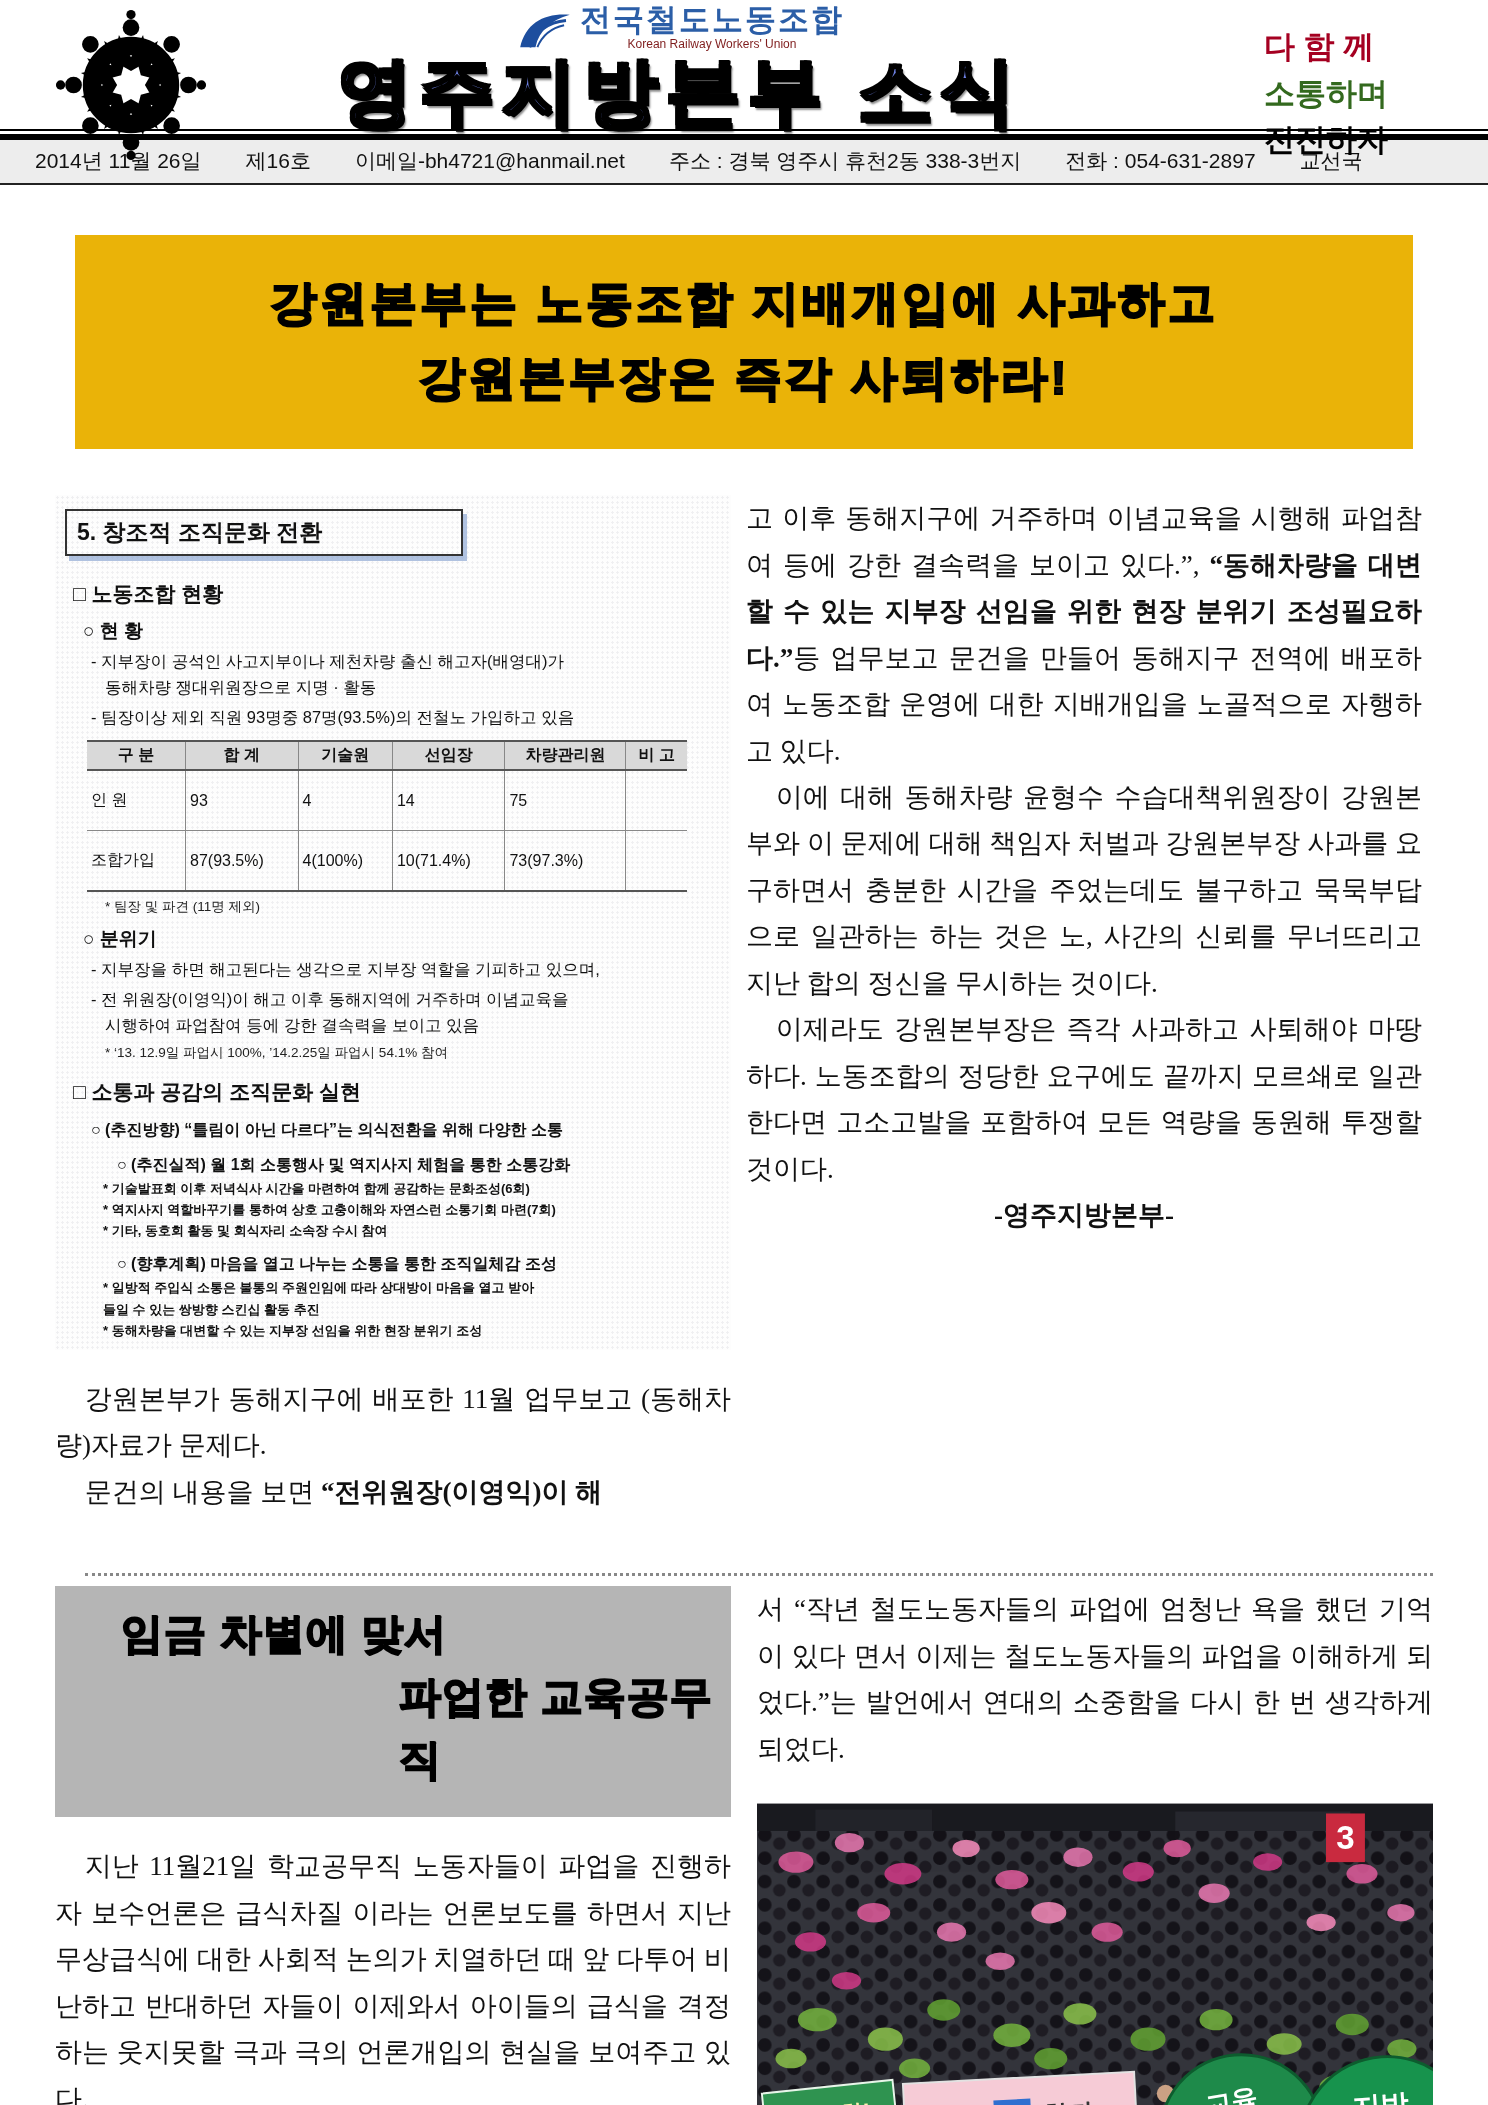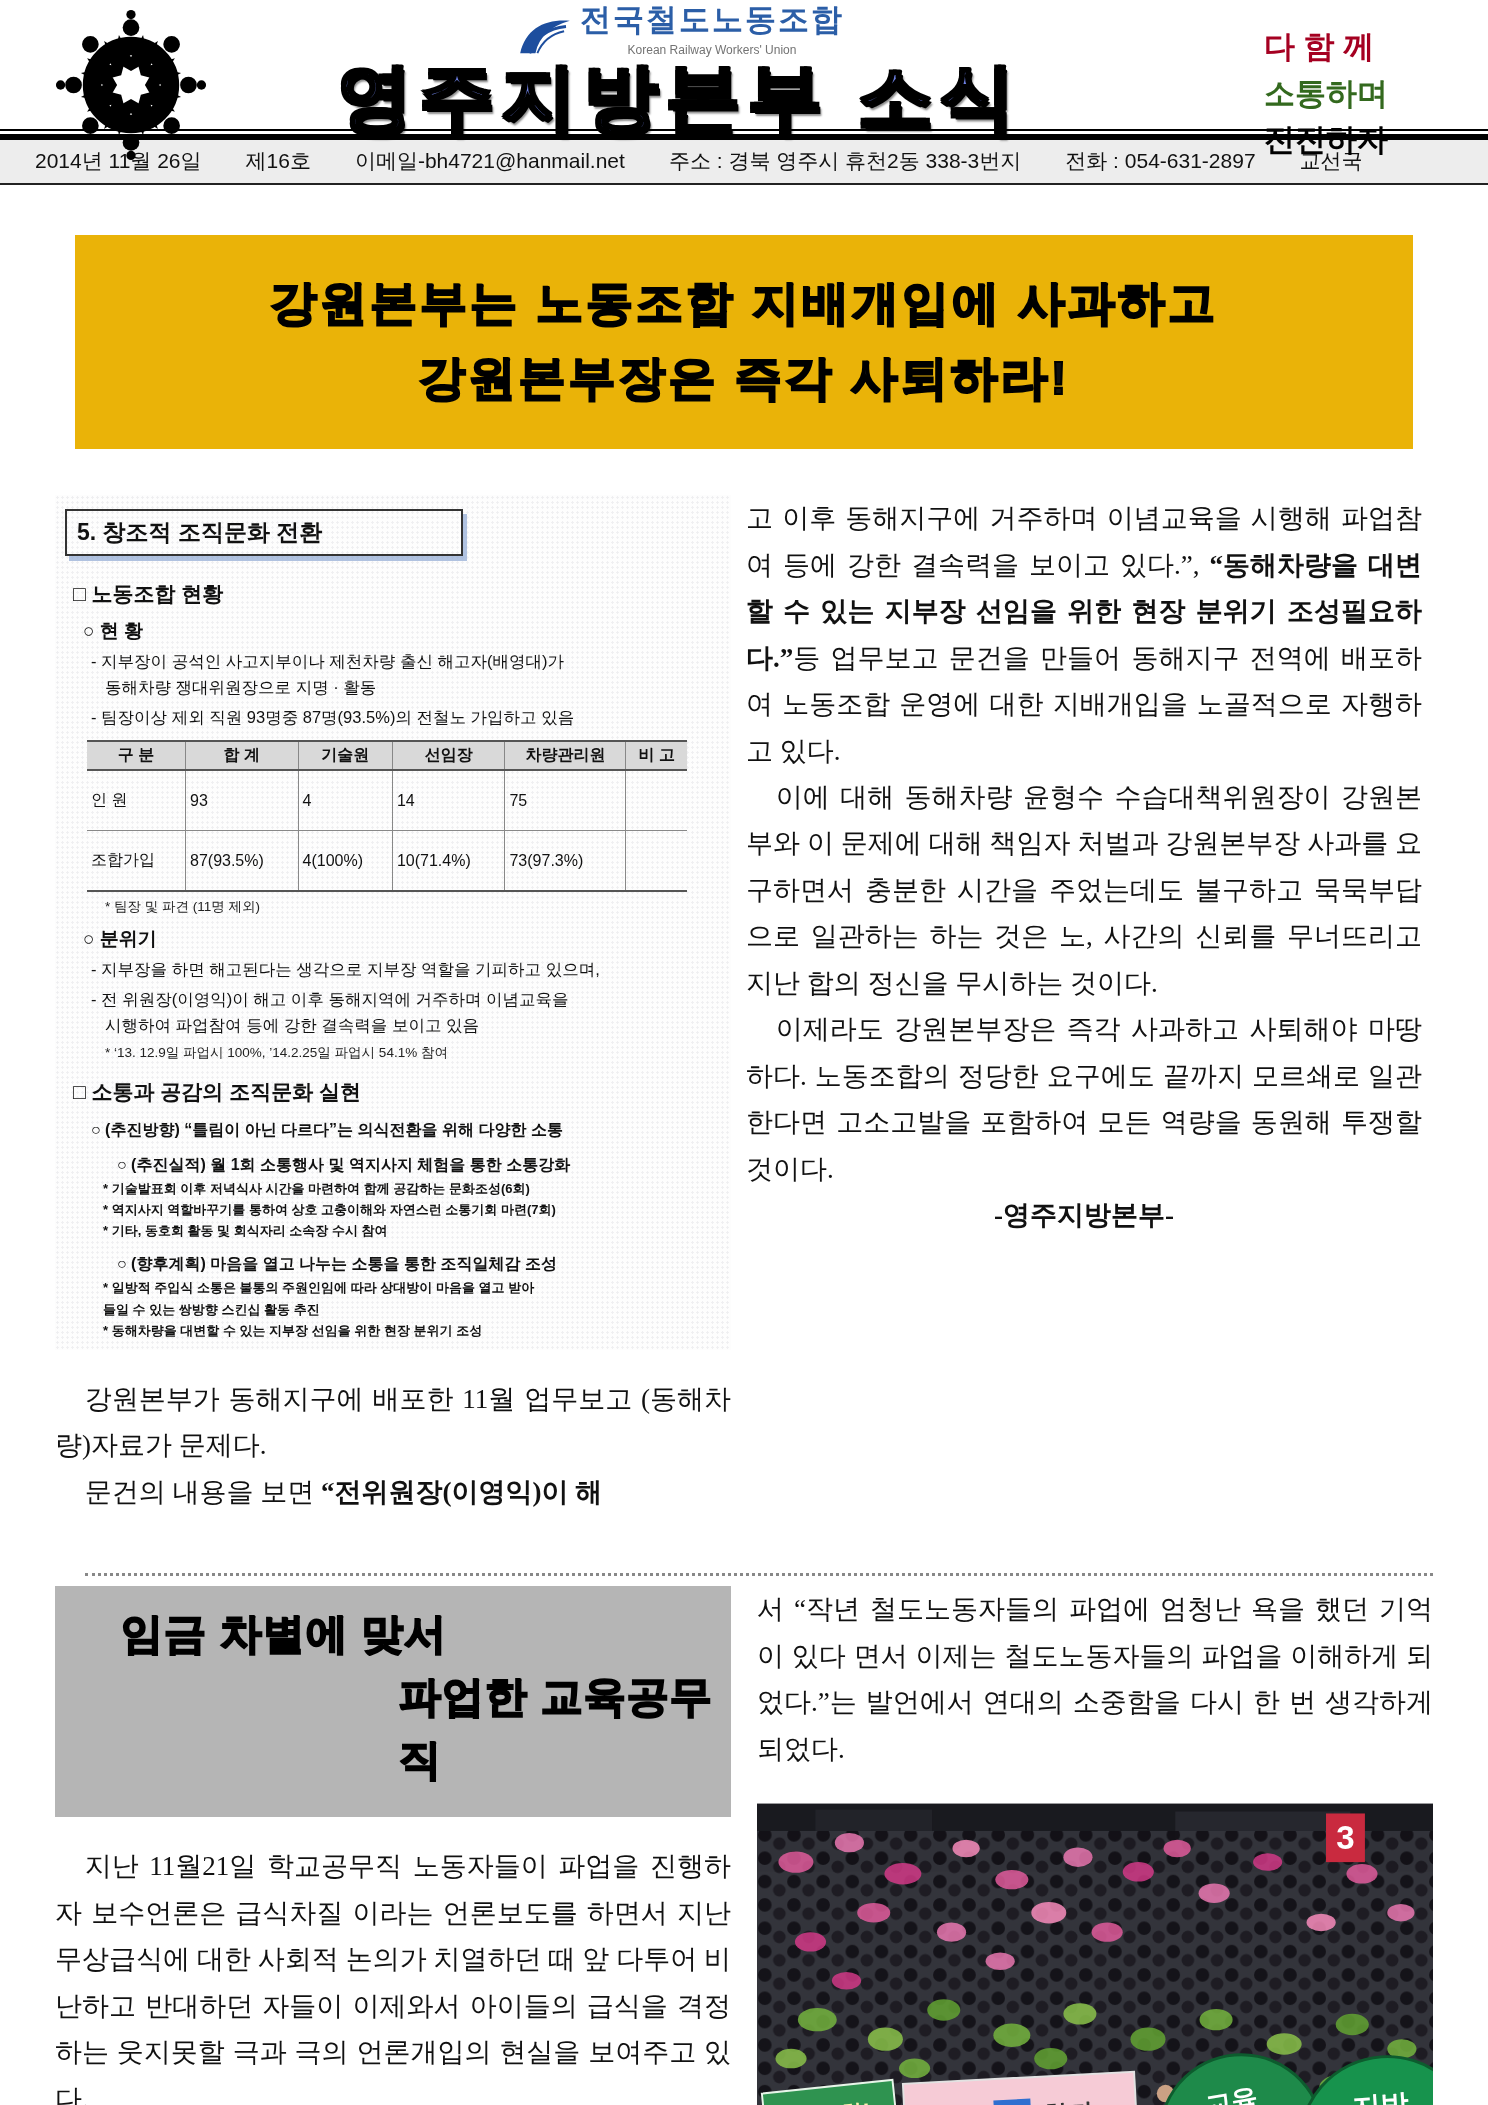--- a/index.html
+++ b/index.html
@@ -7,21 +7,21 @@
     width:1488px;height:2105px;overflow:hidden;background:#fff;
     font-family:"Liberation Sans","DejaVu Sans",sans-serif;color:#111;
     position:relative;
   }
   
   .masthead{position:relative;height:129px;}
   .emblem{position:absolute;left:55px;top:6px;}
   .logo-center{position:absolute;left:290px;top:4px;width:780px;text-align:center;}
   .union-line{display:flex;align-items:flex-end;justify-content:center;gap:6px;}
   .union-name{font-size:31px;font-weight:bold;color:#2b5ea7;letter-spacing:2px;line-height:1;}
-  .union-en{font-size:12px;color:#737373;margin-top:8px;}
+  .union-en{font-size:12px;color:#7f1d1d;margin-top:2px;}
   .big-title{
     margin-top:4px;font-size:74px;font-weight:900;letter-spacing:8px;line-height:1;
     color:#6f82e6;-webkit-text-stroke:3px #000;
     text-shadow:3px 3px 0 #000,-2px -2px 0 #000,2px -2px 0 #000,-2px 2px 0 #000,4px 5px 2px rgba(0,0,0,.45);
     white-space:nowrap;
   }
   .slogan{position:absolute;right:100px;top:24px;text-align:left;font-weight:900;font-size:31px;line-height:1.5;}
   .slogan .s1{color:#a50021;}
   .slogan .s2{color:#33691e;}
   .slogan .s3{color:#000;text-align:right;}

